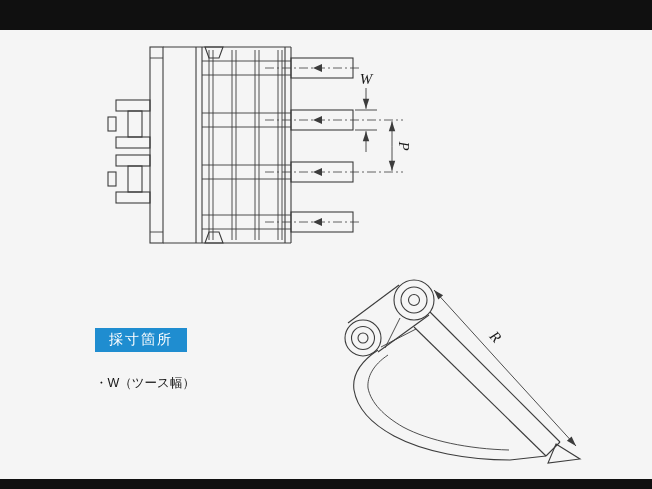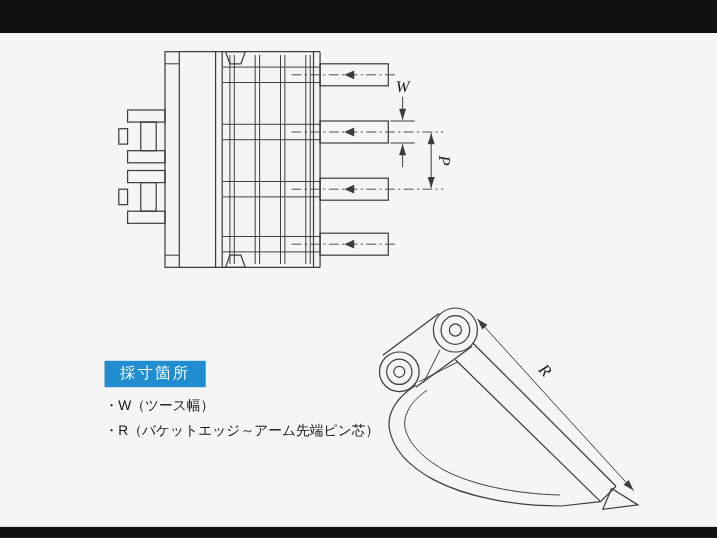--- a/index.html
+++ b/index.html
@@ -16,21 +16,21 @@
   .thin{stroke:#3c3c3c;stroke-width:0.9;fill:none;}
   .cl{stroke:#3c3c3c;stroke-width:0.8;fill:none;stroke-dasharray:9 3 2 3;}
   .dimln{stroke:#3c3c3c;stroke-width:0.9;fill:none;}
   .solid{fill:#3c3c3c;stroke:none;}
   .dimtext{font:italic 15px "Liberation Serif","DejaVu Serif",serif;fill:#1a1a1a;}
   .legend{position:absolute;left:95px;top:328px;}
   .legend-title{
     display:inline-block;background:#1f8dd0;color:#ffffff;
     font-size:14px;padding:3px 14px;letter-spacing:2px;
   }
-  .legend-items{margin-top:7px;font-size:12.5px;color:#141414;line-height:1.75;}
+  .legend-items{margin-top:21px;font-size:12.5px;color:#141414;line-height:1.75;}
 </style>
 </head>
 <body>
 
 <div class="stage">
 
   <div class="bar top"></div>
   <div class="bar bottom"></div>
 
   <svg class="diagram" width="652" height="489" viewBox="0 0 652 489" xmlns="http://www.w3.org/2000/svg">
@@ -159,17 +159,16 @@
       <line x1="503" y1="366" x2="434" y2="290" class="dimln" marker-end="url(#arrow)"></line>
       <line x1="503" y1="366" x2="576" y2="446" class="dimln" marker-end="url(#arrow)"></line>
       <text x="492" y="340" text-anchor="middle" transform="rotate(47 492 340)" class="dimtext">R</text>
     </g>
   </svg>
 
   <div class="legend">
     <div class="legend-title">採寸箇所</div>
     <div class="legend-items">
       <div class="legend-item">・W（ツース幅）</div>
-      <div class="legend-item">・R（バケットエッジ～アーム先端ピン芯）</div>
     </div>
   </div>
 
 </div>
 
 </body></html>

